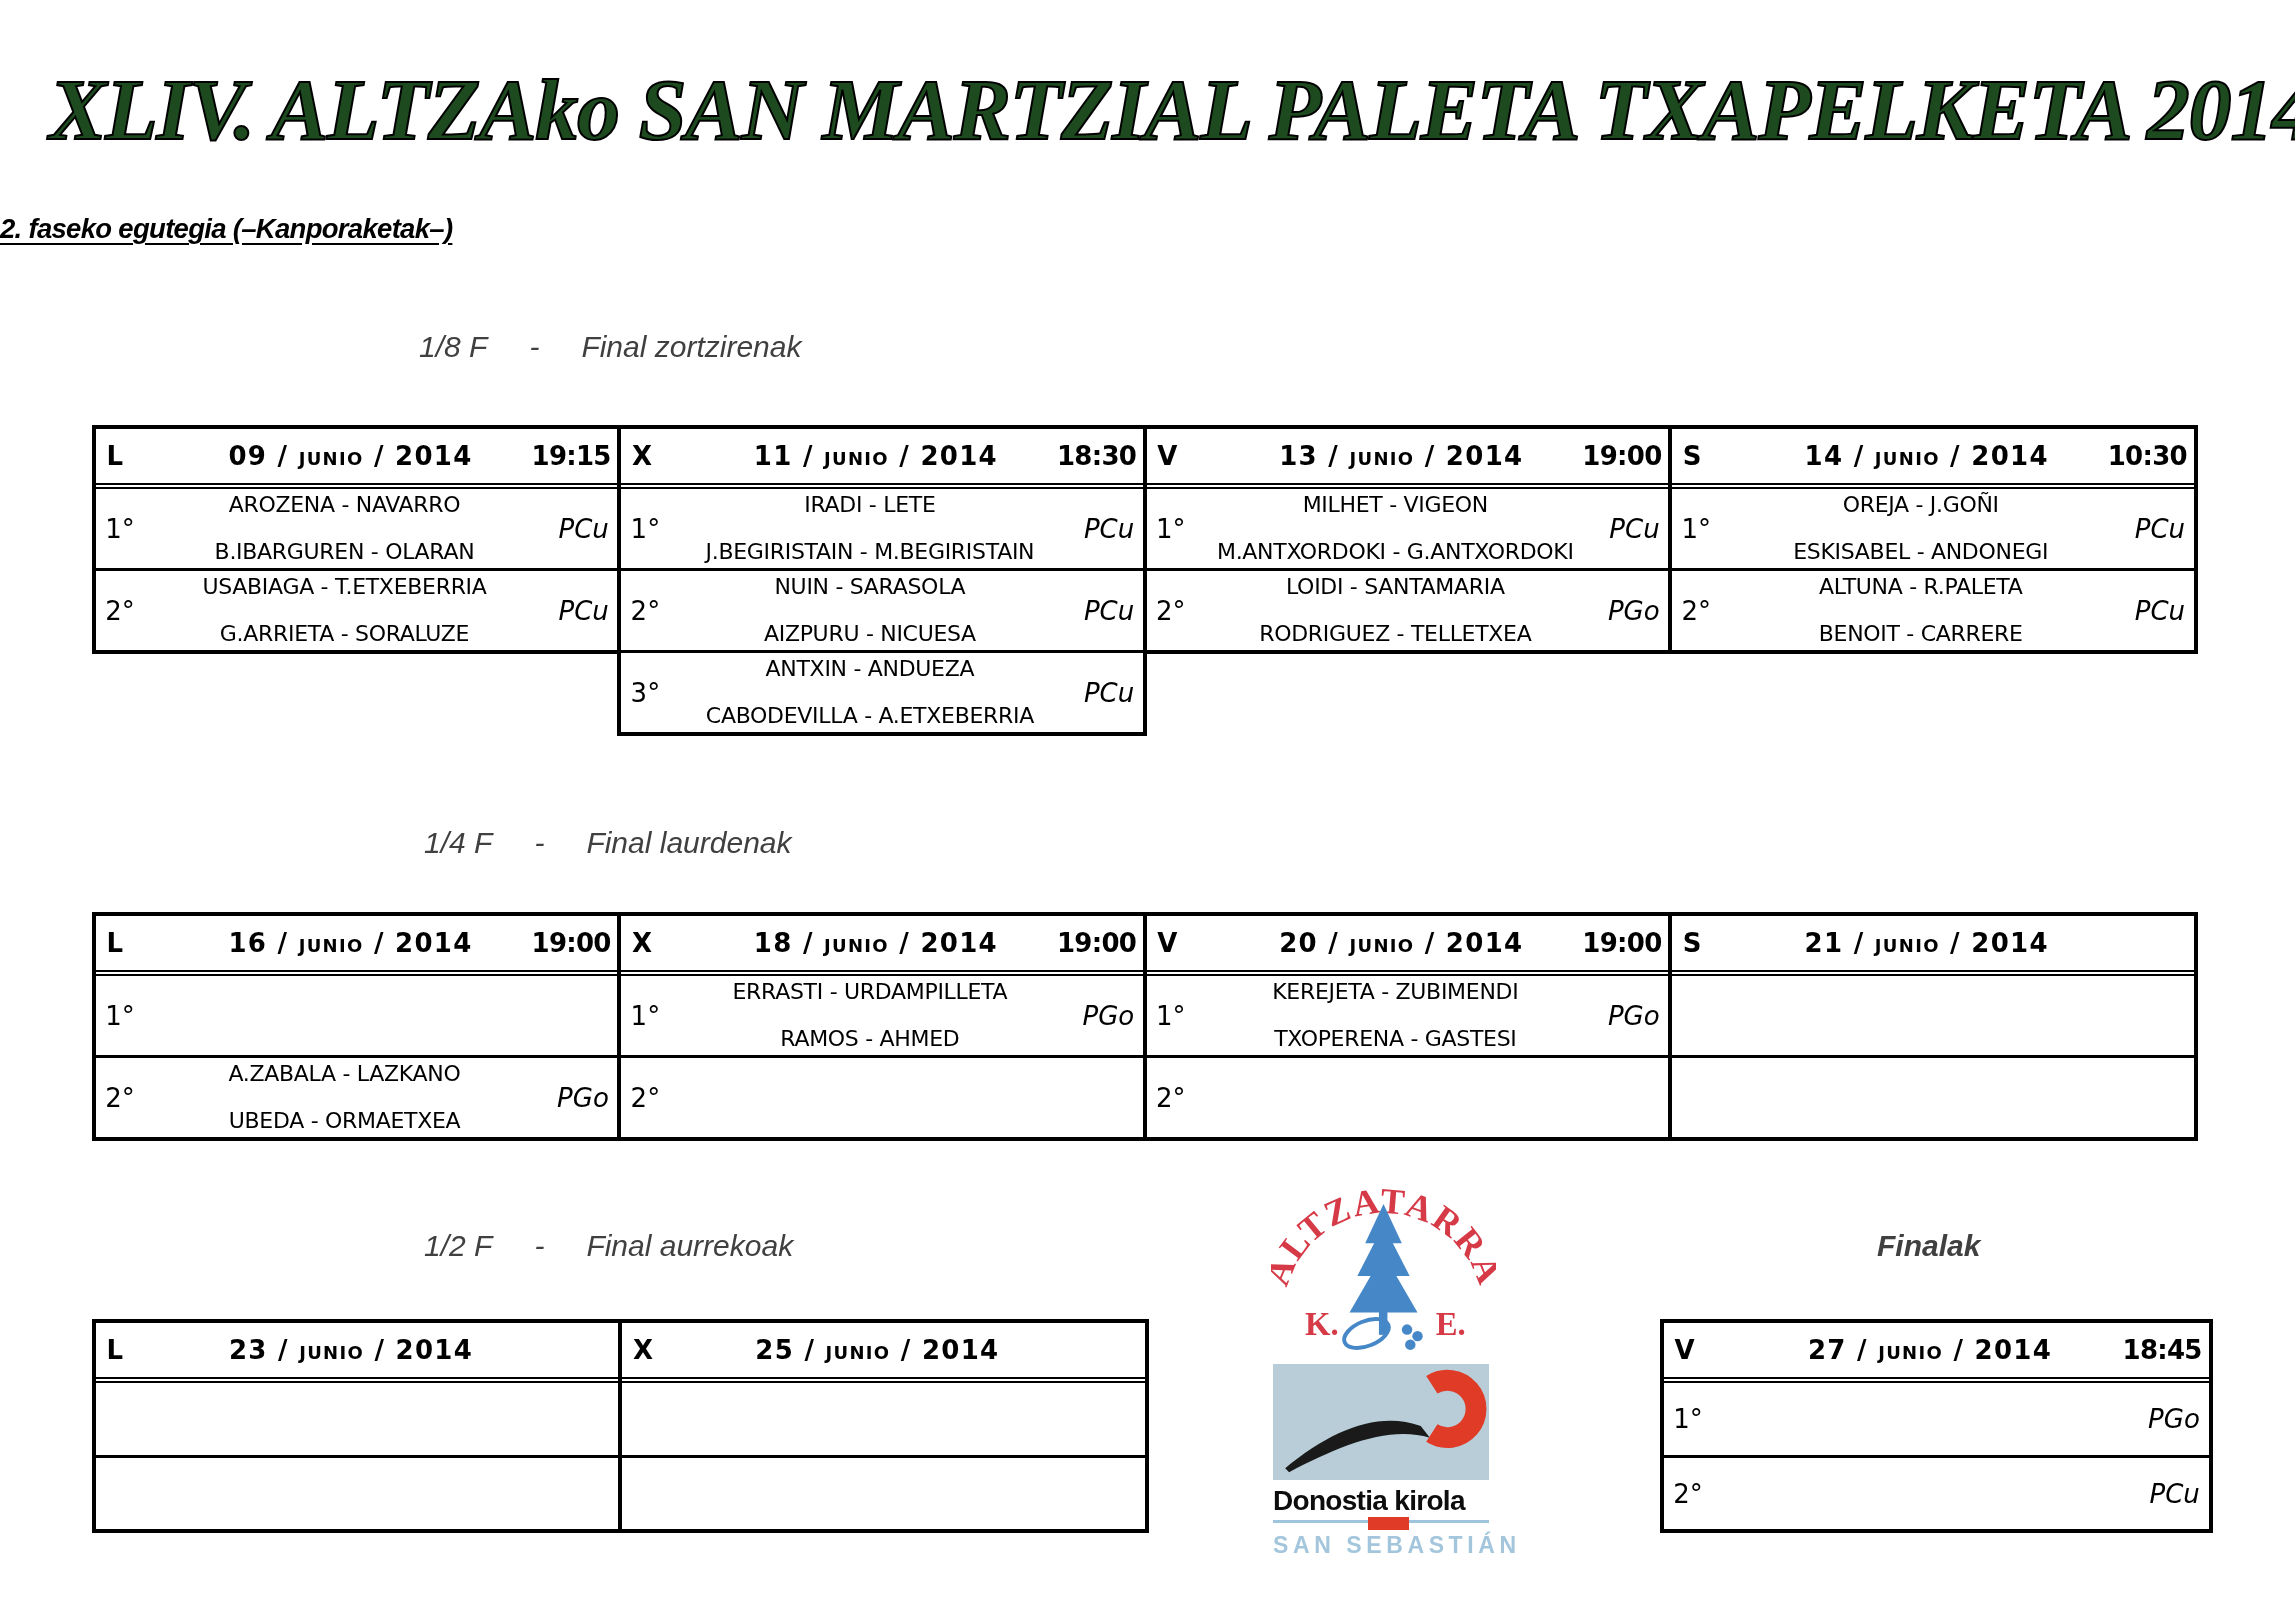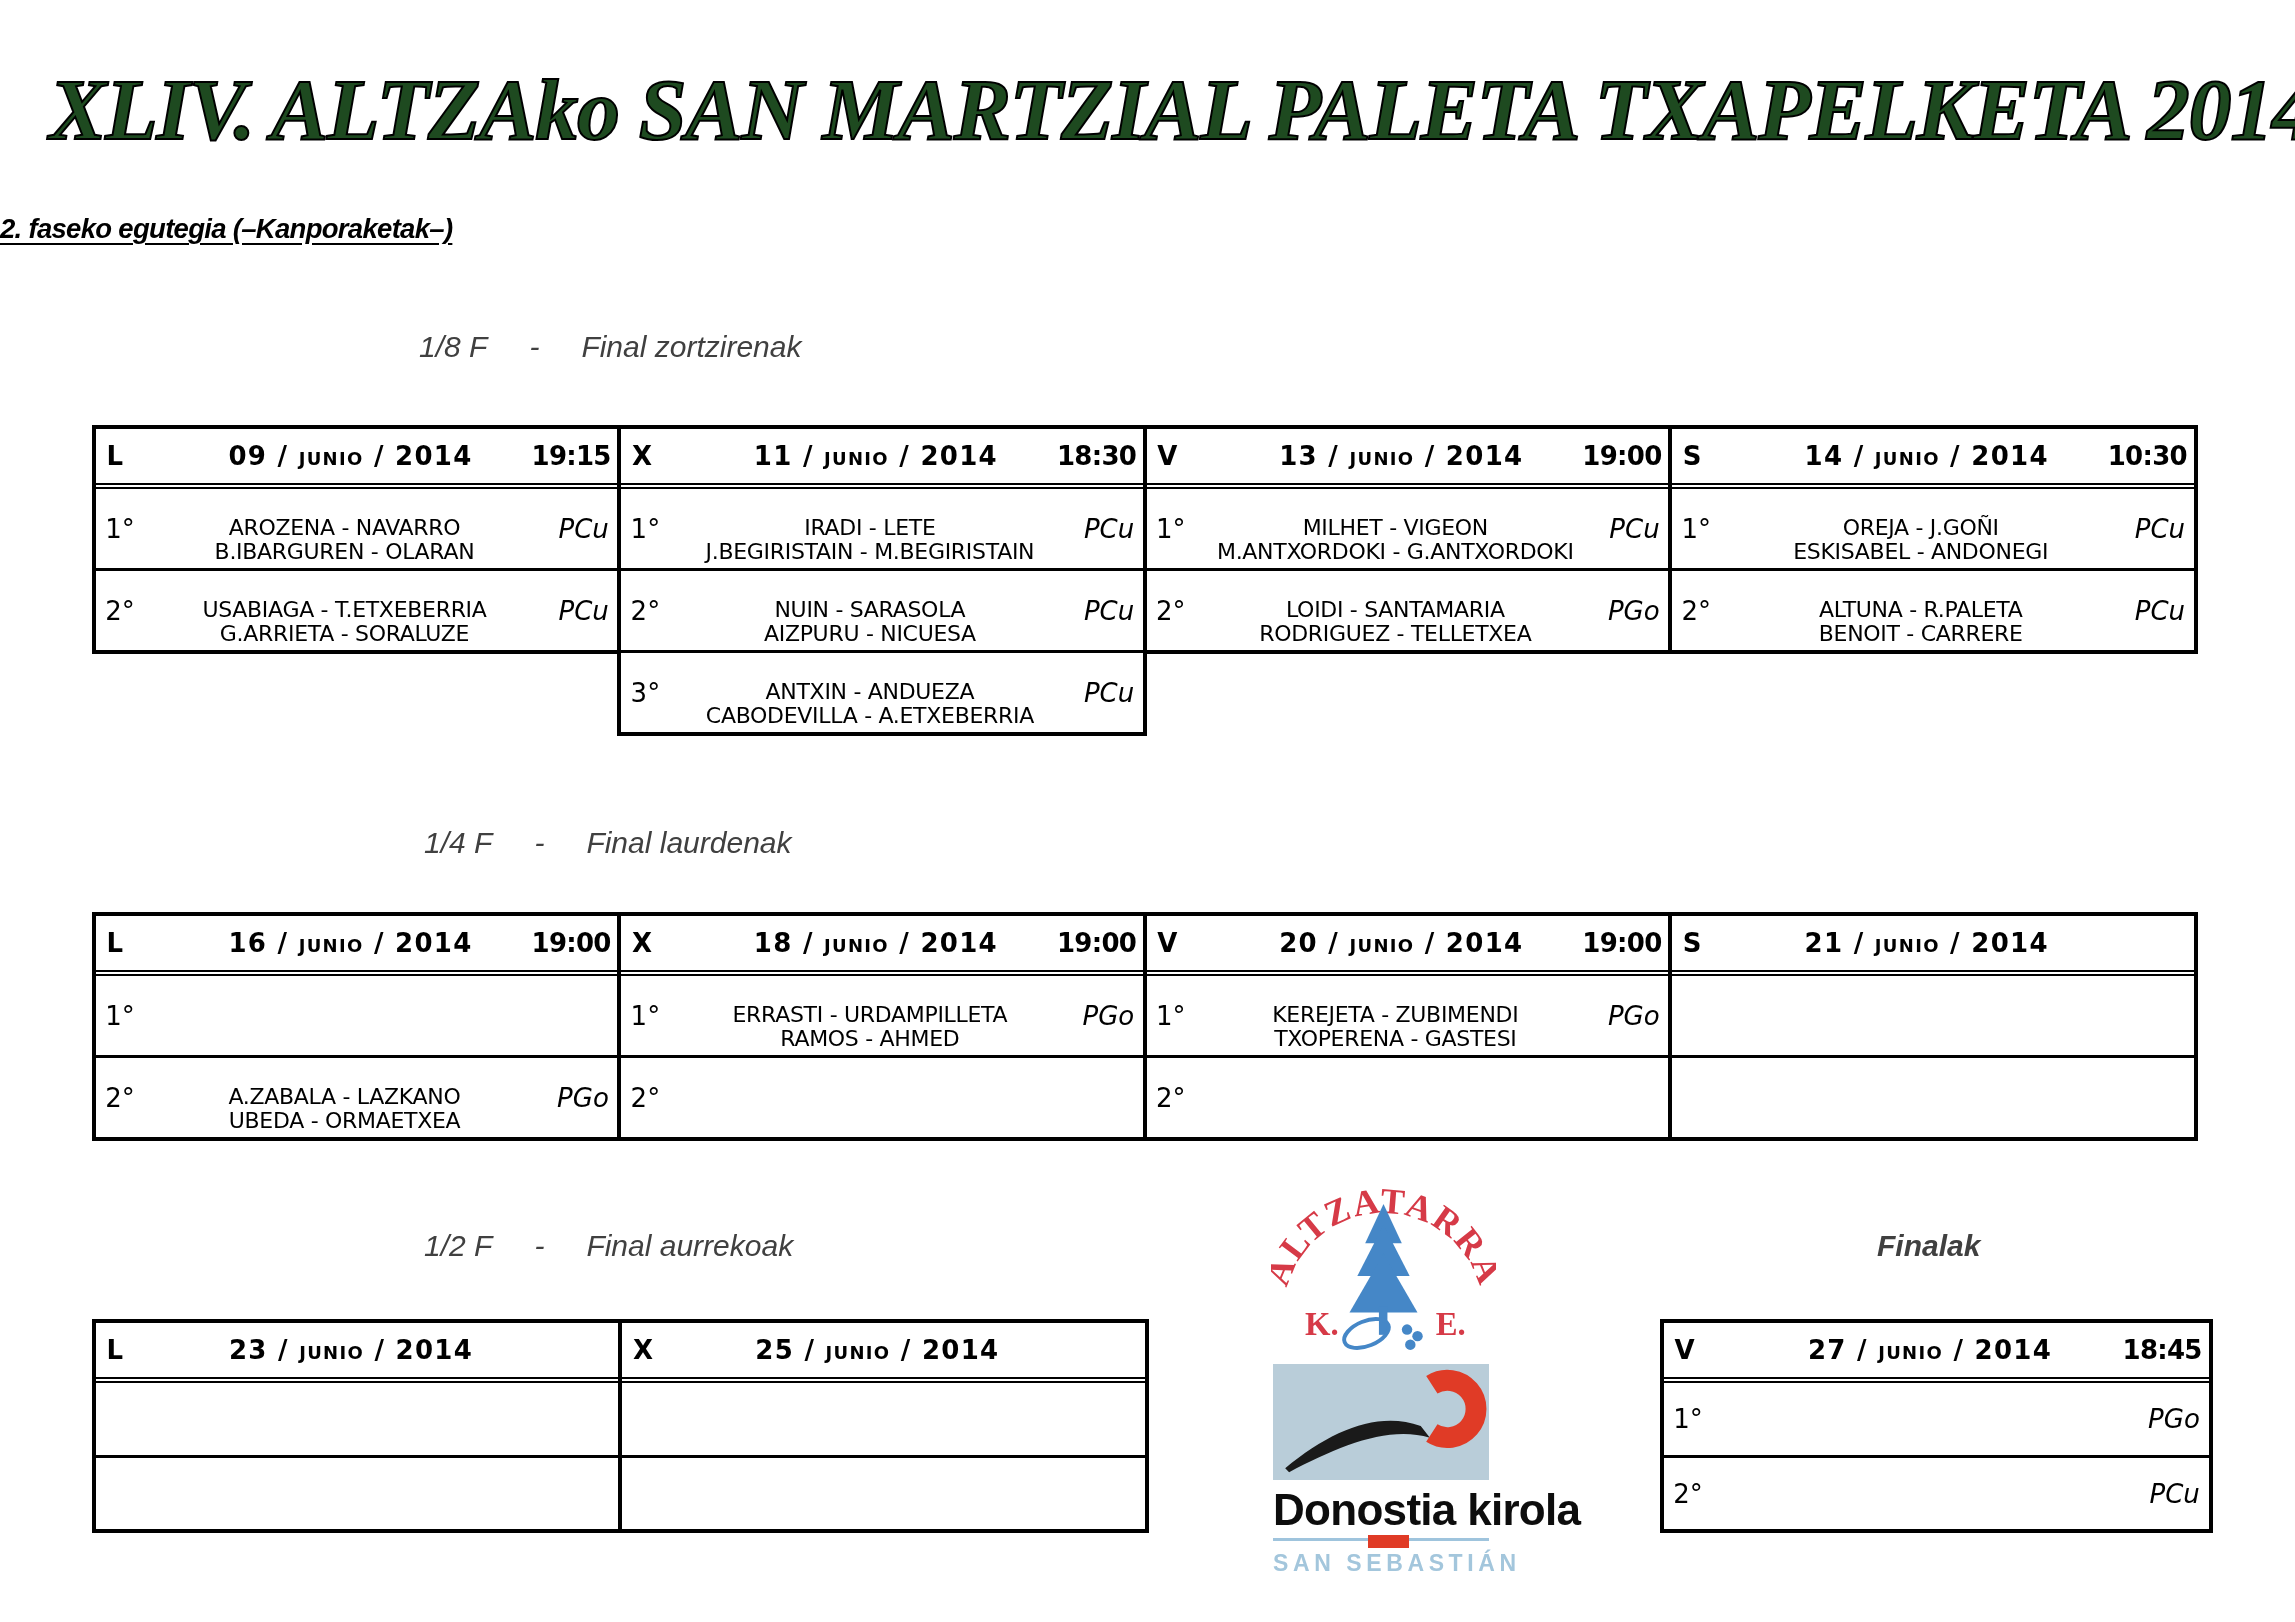--- a/index.html
+++ b/index.html
@@ -50,35 +50,35 @@
   .tmatch {
     box-sizing:border-box; height:82px; border-bottom:3.9px solid #000;
     display:flex; align-items:stretch; padding:0 9.2px;
   }
   .tmatch:last-child { border-bottom:none; height:79px; }
   .semi .tmatch, .final .tmatch { height:75px; }
   .semi .tmatch:last-child, .final .tmatch:last-child { height:71px; }
 
   .ord   { width:43px; font-size:26px; display:flex; align-items:center; }
   .teams {
-    flex:1; display:flex; flex-direction:column; justify-content:flex-end;
+    flex:1; display:flex; flex-direction:column; justify-content:space-between;
     text-align:center; font-size:22px; line-height:1.1; padding:3.9px 0;
     letter-spacing:-0.3px; white-space:nowrap;
   }
   .court {
     width:68px; font-style:italic; font-size:26px;
     display:flex; align-items:center; justify-content:flex-end;
   }
 
   
   .altza-logo { position:absolute; left:1271px; top:1170px; width:225px; height:191px; }
   .donostia   { position:absolute; left:1273px; top:1364px; width:216px; }
   .donostia-box { width:216px; height:116px; background:#b9cdd9; position:relative; }
   .donostia-name {
-    font-family:"Liberation Sans", sans-serif; font-weight:bold; font-size:44px;
+    font-family:"Liberation Sans", sans-serif; font-weight:bold; font-size:28px;
     letter-spacing:-0.7px; color:#0d0d0d; margin-top:5.2px; white-space:nowrap;
   }
   .donostia-rule { position:relative; height:14.4px; }
   .donostia-rule .blue-line { position:absolute; left:0; top:2.6px; width:216px; height:3.3px; background:#9fc4dd; }
   .donostia-rule .red-block { position:absolute; left:95px; top:0px; width:41px; height:13px; background:#e03b26; }
   .donostia-sub {
     font-family:"Liberation Sans", sans-serif; font-weight:bold; font-size:23px;
     letter-spacing:4.6px; color:#a3c6dc; white-space:nowrap;
   }
 </style>

